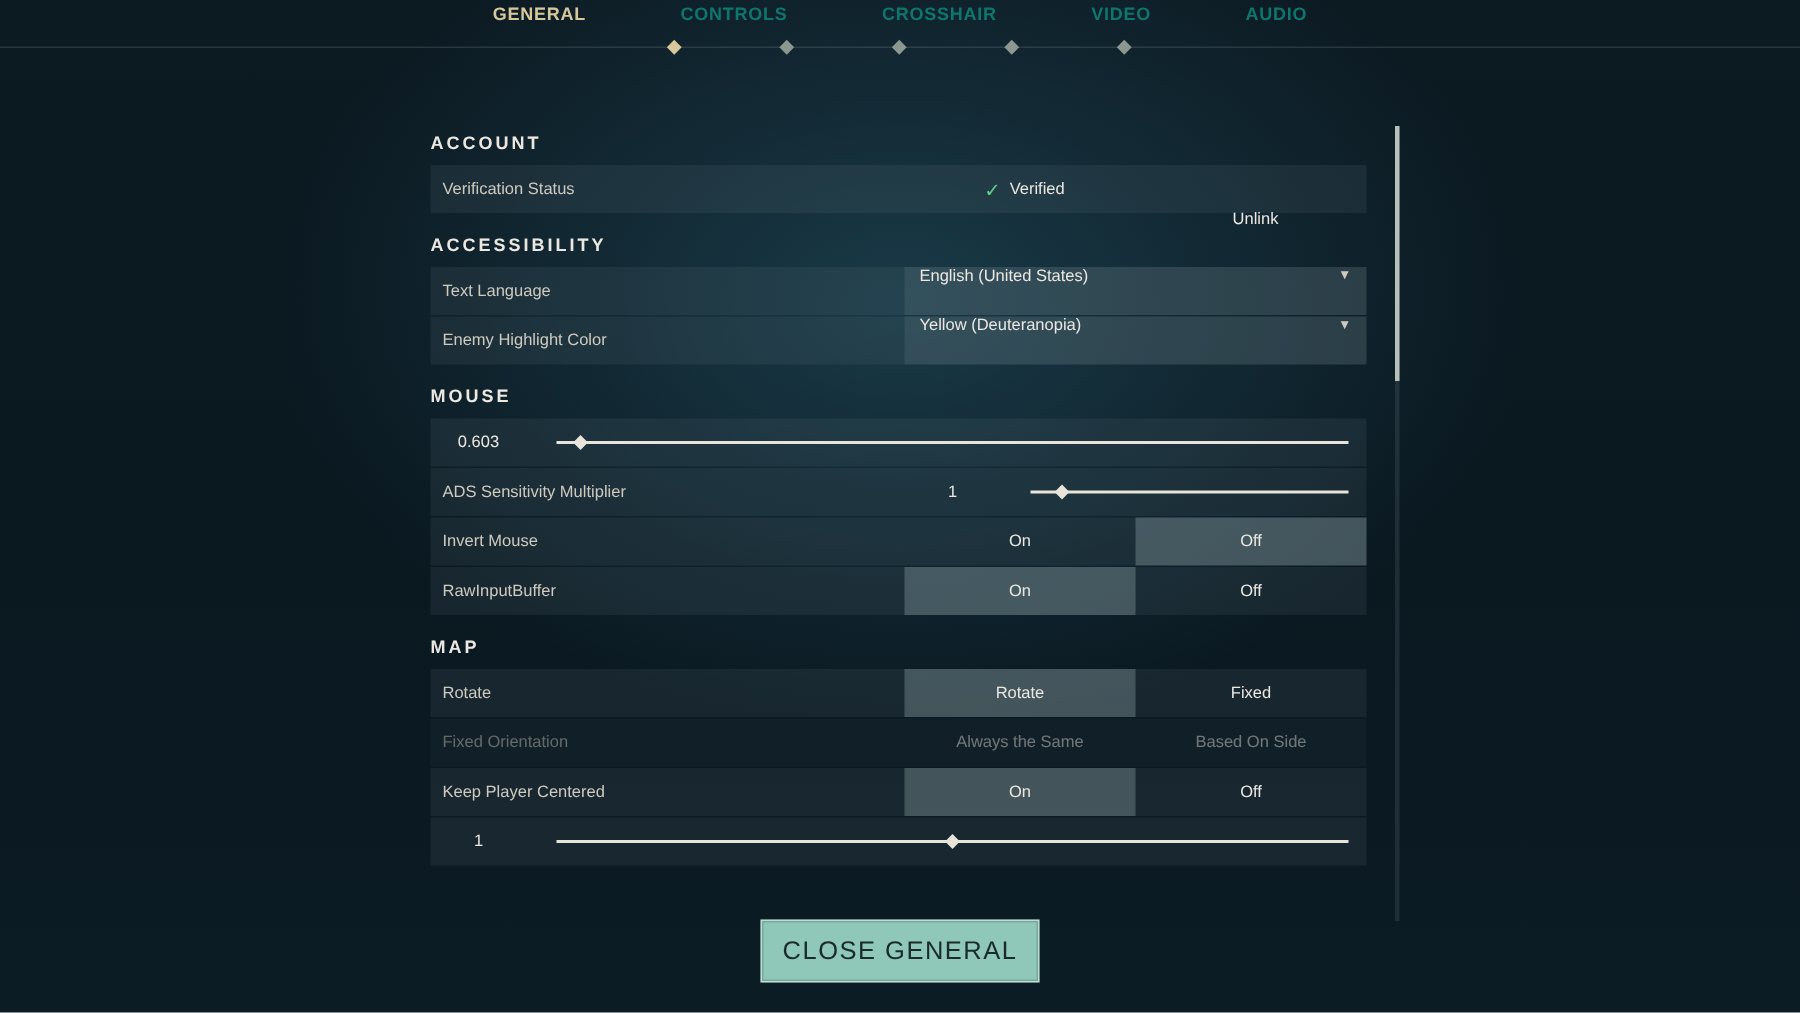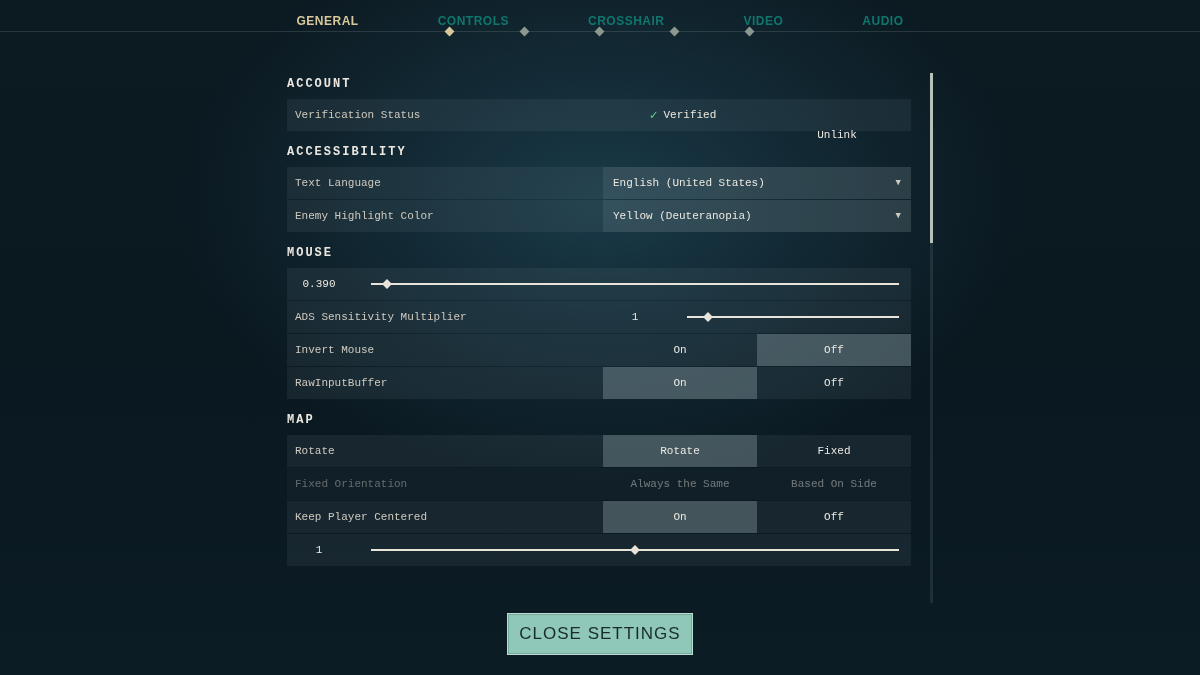--- a/index.html
+++ b/index.html
@@ -10,22 +10,22 @@
       radial-gradient(ellipse 600px 400px at 50% 30%, rgba(40,90,110,0.5), transparent 70%),
       linear-gradient(180deg, #0c1a22 0%, #0a1820 50%, #0c1c24 100%);
     color: #ece8e1;
     position: relative;
   }
 
   
   .tabs {
     display: flex;
     justify-content: center;
-    gap: 79px;
-    padding-top: 14px;
+    gap: 63px;
+    padding-top: 2px;
     height: 32px;
   }
   .tab {
     font-size: 12px;
     font-weight: 700;
     letter-spacing: 0.5px;
     color: #0f766e;
     cursor: pointer;
     position: relative;
   }
@@ -48,24 +48,23 @@
     width: 7px; height: 7px;
     transform: rotate(45deg);
     background: #8b978f;
   }
   .dot.active { background: #d6c89a; }
 
   
   .panel-wrap {
     position: absolute;
     left: 287px;
-    top: 63px;
+    top: 74px;
     width: 624px;
     height: 540px;
-    font-family: Liberation Mono, monospace;
   }
   .section-title {
     font-size: 12px;
     font-weight: 700;
     letter-spacing: 2px;
     color: #ece8e1;
     margin: 14px 0 8px 0;
   }
   .row {
     display: flex;
@@ -102,21 +101,21 @@
     justify-content: center;
     color: #ece8e1;
     cursor: pointer;
     margin-top: 36px;
   }
 
   
   .dropdown {
     flex: 1;
     display: flex;
-    align-items: center;
+    align-items: flex-start;
     padding: 0 10px;
     background: rgba(140,160,165,0.15);
     color: #ece8e1;
     cursor: pointer;
     position: relative;
   }
   .dropdown .dd-value { flex: 1; }
   .dd-arrow {
     font-size: 9px;
     color: #cfcabf;
@@ -249,21 +248,21 @@
     <div class="label">Enemy Highlight Color</div>
     <div class="dropdown">
       <span class="dd-value">Yellow (Deuteranopia)</span>
       <span class="dd-arrow">▼</span>
     </div>
   </div>
 
   <div class="section-title">MOUSE</div>
 
   <div class="row">
-    <div class="value-box">0.390</div>
+    <div class="value-box">0.603</div>
     <div class="slider">
         <div class="track">
           <div class="thumb" style="left: 3%;"></div>
         </div>
       </div>
   </div>
 
 
   <div class="row">
     <div class="label">ADS Sensitivity Multiplier</div>
@@ -324,13 +323,13 @@
           <div class="thumb" style="left: 50%;"></div>
         </div>
       </div>
   </div>
 
   <div class="scrollbar">
     <div class="scroll-thumb" style="top:0; height:170px;"></div>
   </div>
 </div>
 
-<div class="close-btn">CLOSE SETTINGS</div>
+<div class="close-btn">CLOSE GENERAL</div>
 
 </body></html>

